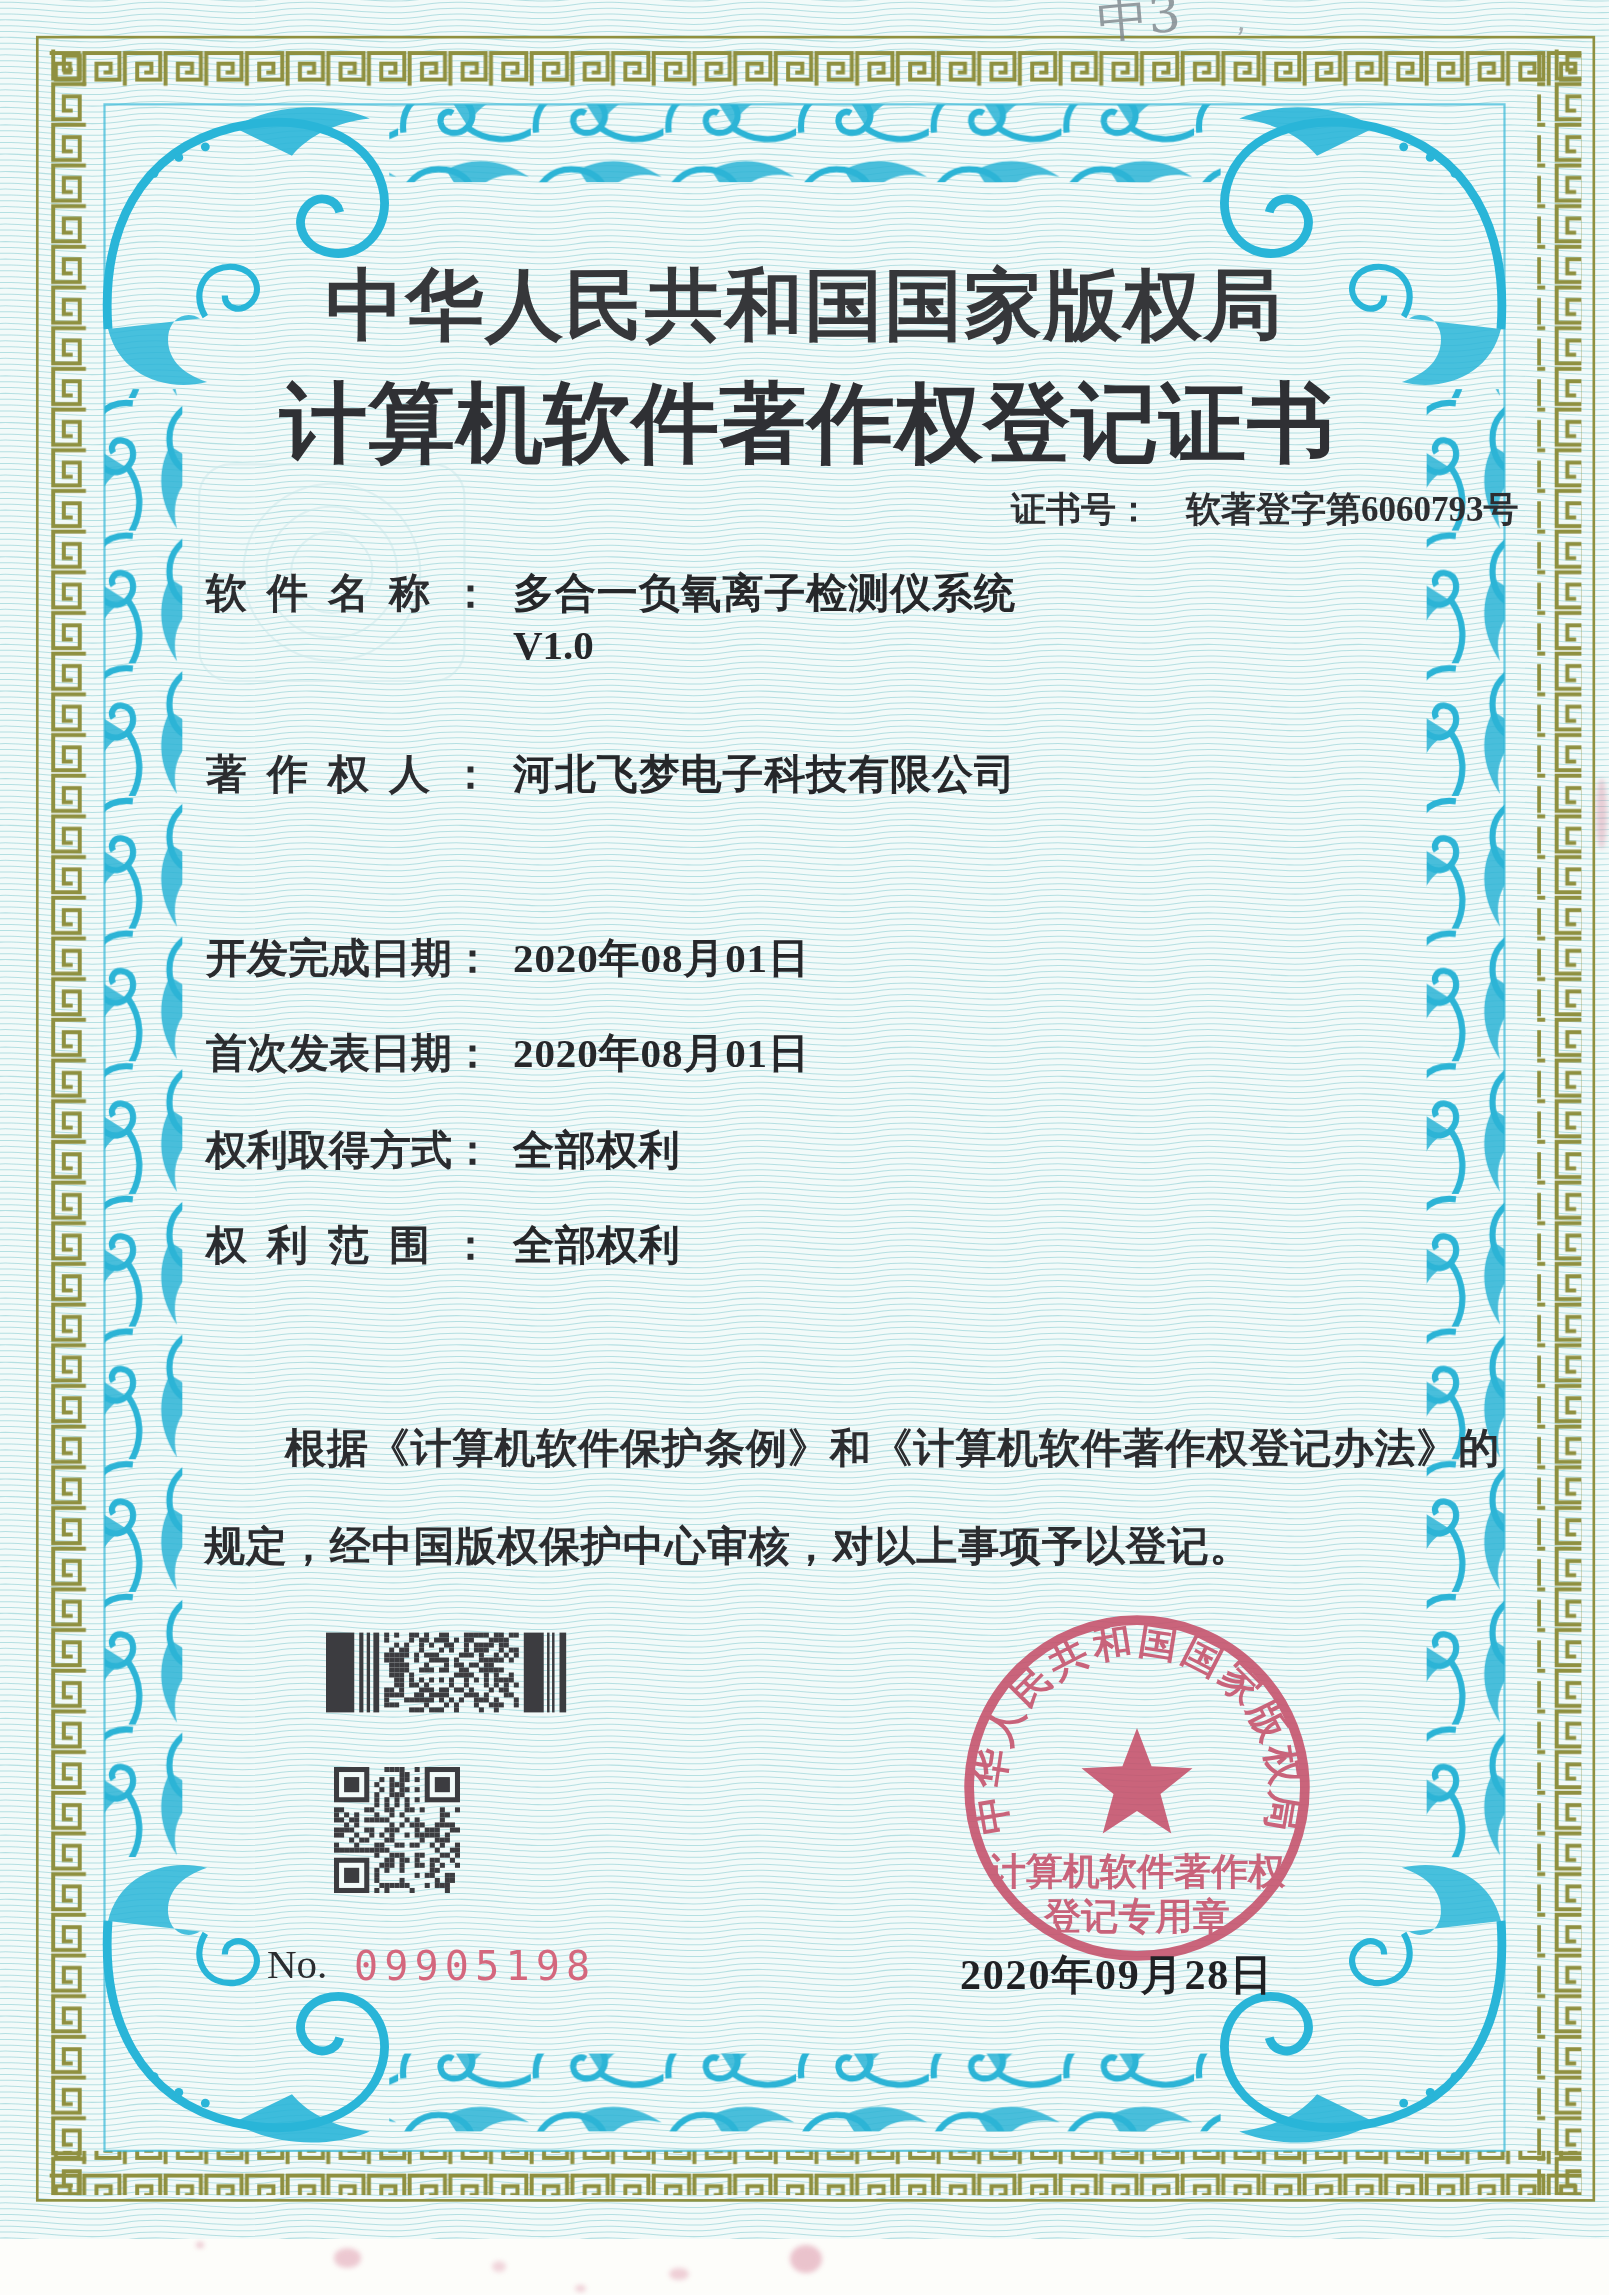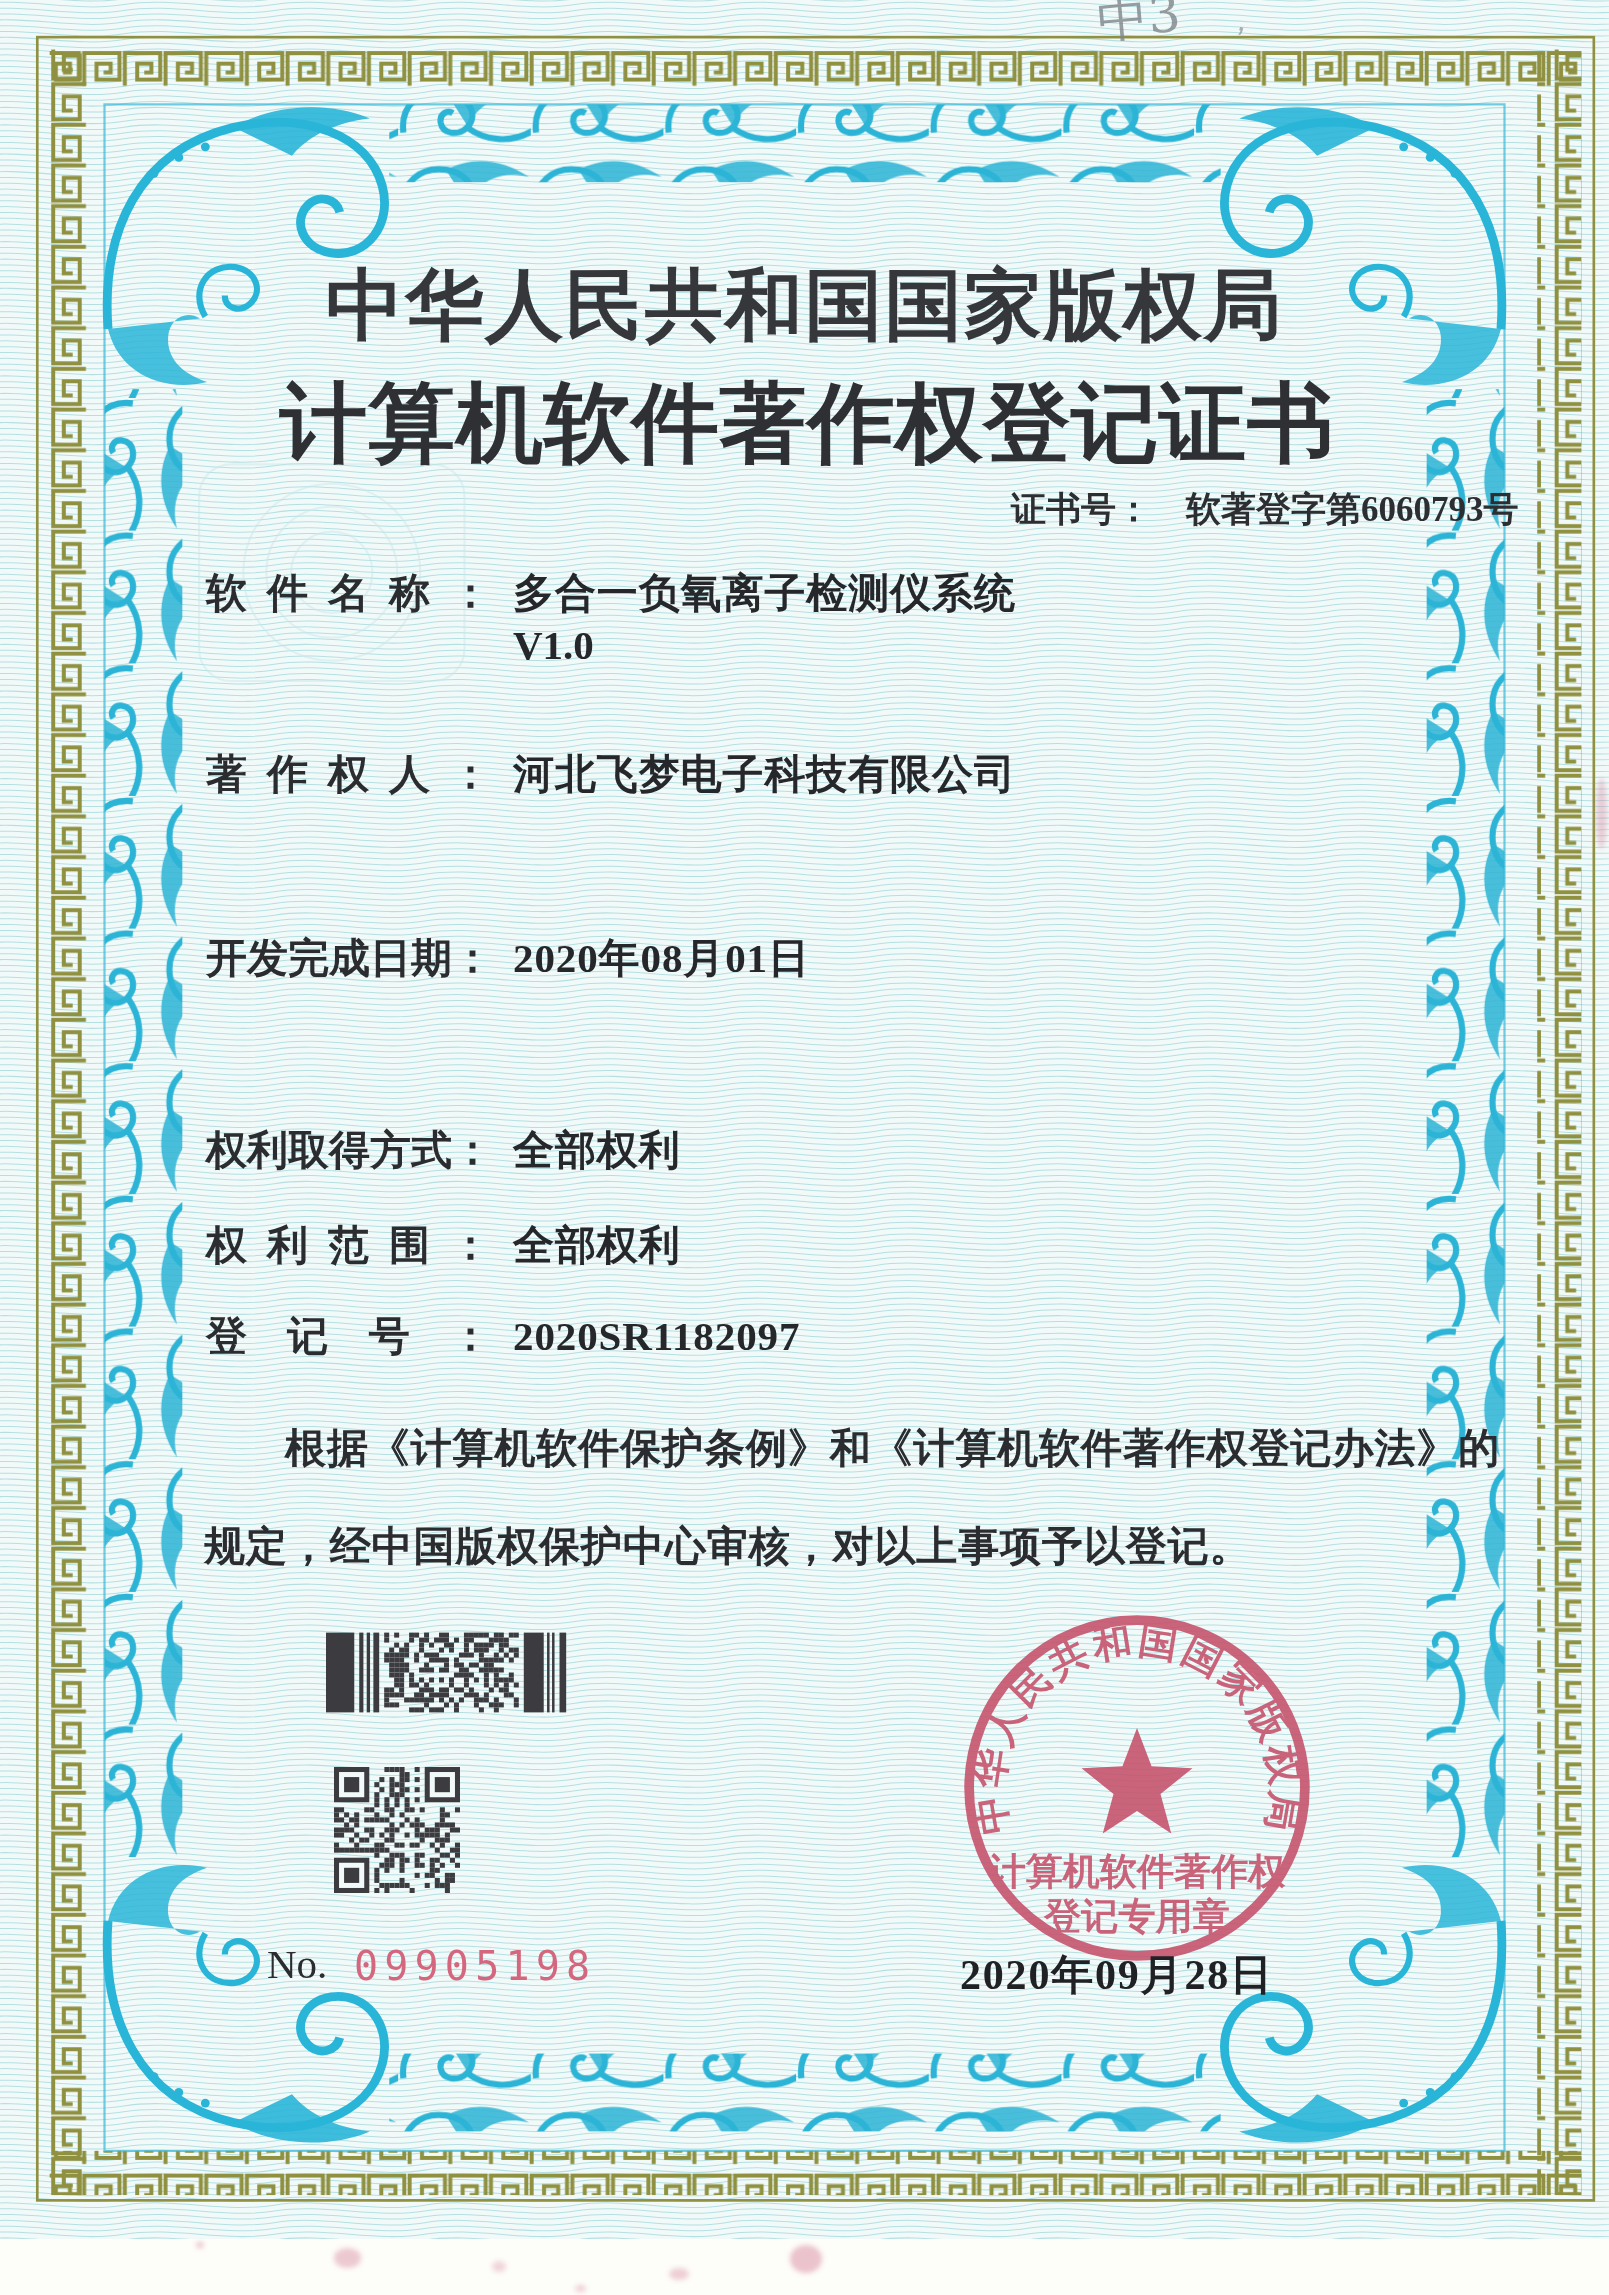--- a/index.html
+++ b/index.html
@@ -503,28 +503,28 @@
   <div class="abs frow" style="top:573px">
     <span class="flabel">软件名称：</span><span class="fvalue">多合一负氧离子检测仪系统</span>
   </div>
   <div class="fvalue2 abs">V1.0</div>
   <div class="abs frow" style="top:754px">
     <span class="flabel">著作权人：</span><span class="fvalue">河北飞梦电子科技有限公司</span>
   </div>
   <div class="abs frow" style="top:938px">
     <span class="flabel">开发完成日期：</span><span class="fvalue">2020年08月01日</span>
   </div>
+  <div class="abs frow" style="top:1033px">
+    <span class="flabel">首次发表日期：</span><span class="fvalue">2020年08月01日</span>
+  </div>
   <div class="abs frow" style="top:1130px">
     <span class="flabel">权利取得方式：</span><span class="fvalue">全部权利</span>
   </div>
   <div class="abs frow" style="top:1225px">
     <span class="flabel">权利范围：</span><span class="fvalue">全部权利</span>
-  </div>
-  <div class="abs frow" style="top:1316px">
-    <span class="flabel">登记号：</span><span class="fvalue">2020SR1182097</span>
   </div>
 
   <div class="abs stline" style="left:285px;top:1424px">根据《计算机软件保护条例》和《计算机软件著作权登记办法》的</div>
   <div class="abs stline" style="left:204px;top:1522px">规定，经中国版权保护中心审核，对以上事项予以登记。</div>
 
   <svg class="abs" id="barcode-svg" style="left:326px;top:1630px" width="241" height="85" viewBox="0 0 290 96">
       <rect x="0" y="0" width="34" height="96" fill="#3c3c40"></rect>
       <rect x="40" y="0" width="5" height="96" fill="#3c3c40"></rect>
       <rect x="49" y="0" width="4" height="96" fill="#3c3c40"></rect>
       <rect x="57" y="0" width="7" height="96" fill="#3c3c40"></rect>

